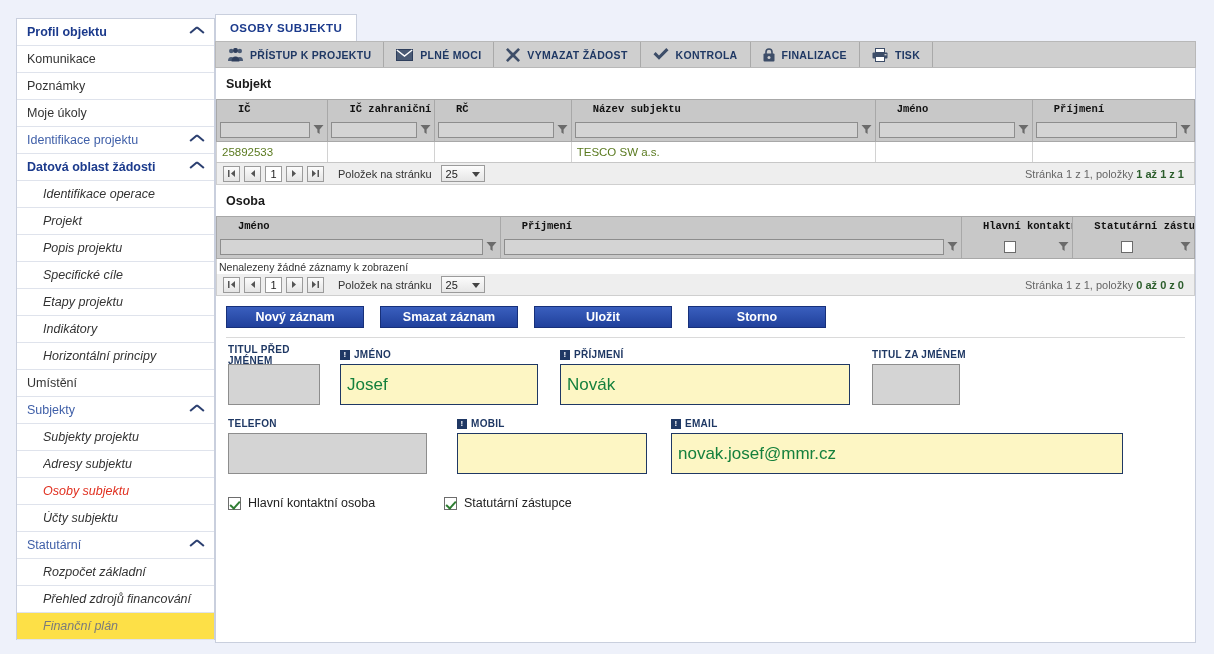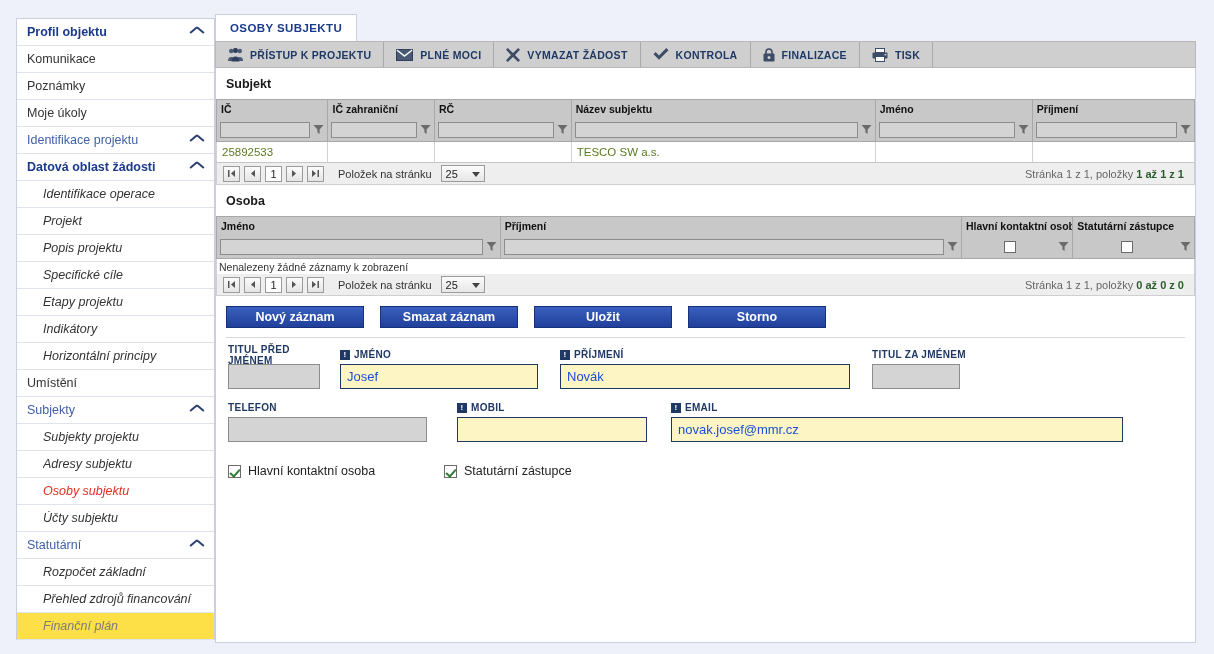--- a/index.html
+++ b/index.html
@@ -122,25 +122,26 @@
 
   
   table.grid { width: 100%; border-collapse: collapse; table-layout: fixed; }
   table.grid th {
     background: #c8c8c8;
     border: 1px solid #a8a8a8;
     border-bottom: none;
     font-size: 10.5px;
     font-weight: bold;
     text-align: left;
-    padding: 3px 4px;
+    padding: 3px 21px;
     height: 19px;
     color: #111;
     white-space: nowrap;
     overflow: hidden;
+    font-family: Liberation Mono, monospace;
   }
   table.grid td.filter {
     background: #c8c8c8;
     border: 1px solid #a8a8a8;
     border-top: none;
     padding: 2px 3px;
     height: 23px;
   }
   .fwrap { display: flex; align-items: center; gap: 3px; }
   .finput {
@@ -254,27 +255,27 @@
     width: 10px; height: 10px;
     background: #1f3864;
     color: #fff;
     font-size: 8px;
     font-weight: bold;
     display: flex; align-items: center; justify-content: center;
     line-height: 1;
     flex: 0 0 10px;
   }
   .inp {
-    height: 25px;
+    height: 41px;
     border: 1px solid #8d8d8d;
     background: #d4d4d4;
-    font-size: 13px;
+    font-size: 17px;
     padding: 0 6px;
     display: flex; align-items: center;
-    color: #1d4ed8;
+    color: #15803d;
     font-family: "Liberation Sans", sans-serif;
   }
   .inp.req {
     background: #fdf6c4;
     border: 1px solid #1f3864;
   }
   .checks { display: flex; padding: 10px 12px 0 12px; }
   .chk { display: flex; align-items: center; gap: 7px; font-size: 12.5px; color: #222; cursor: pointer; }
   .cbox {
     width: 13px; height: 13px;

